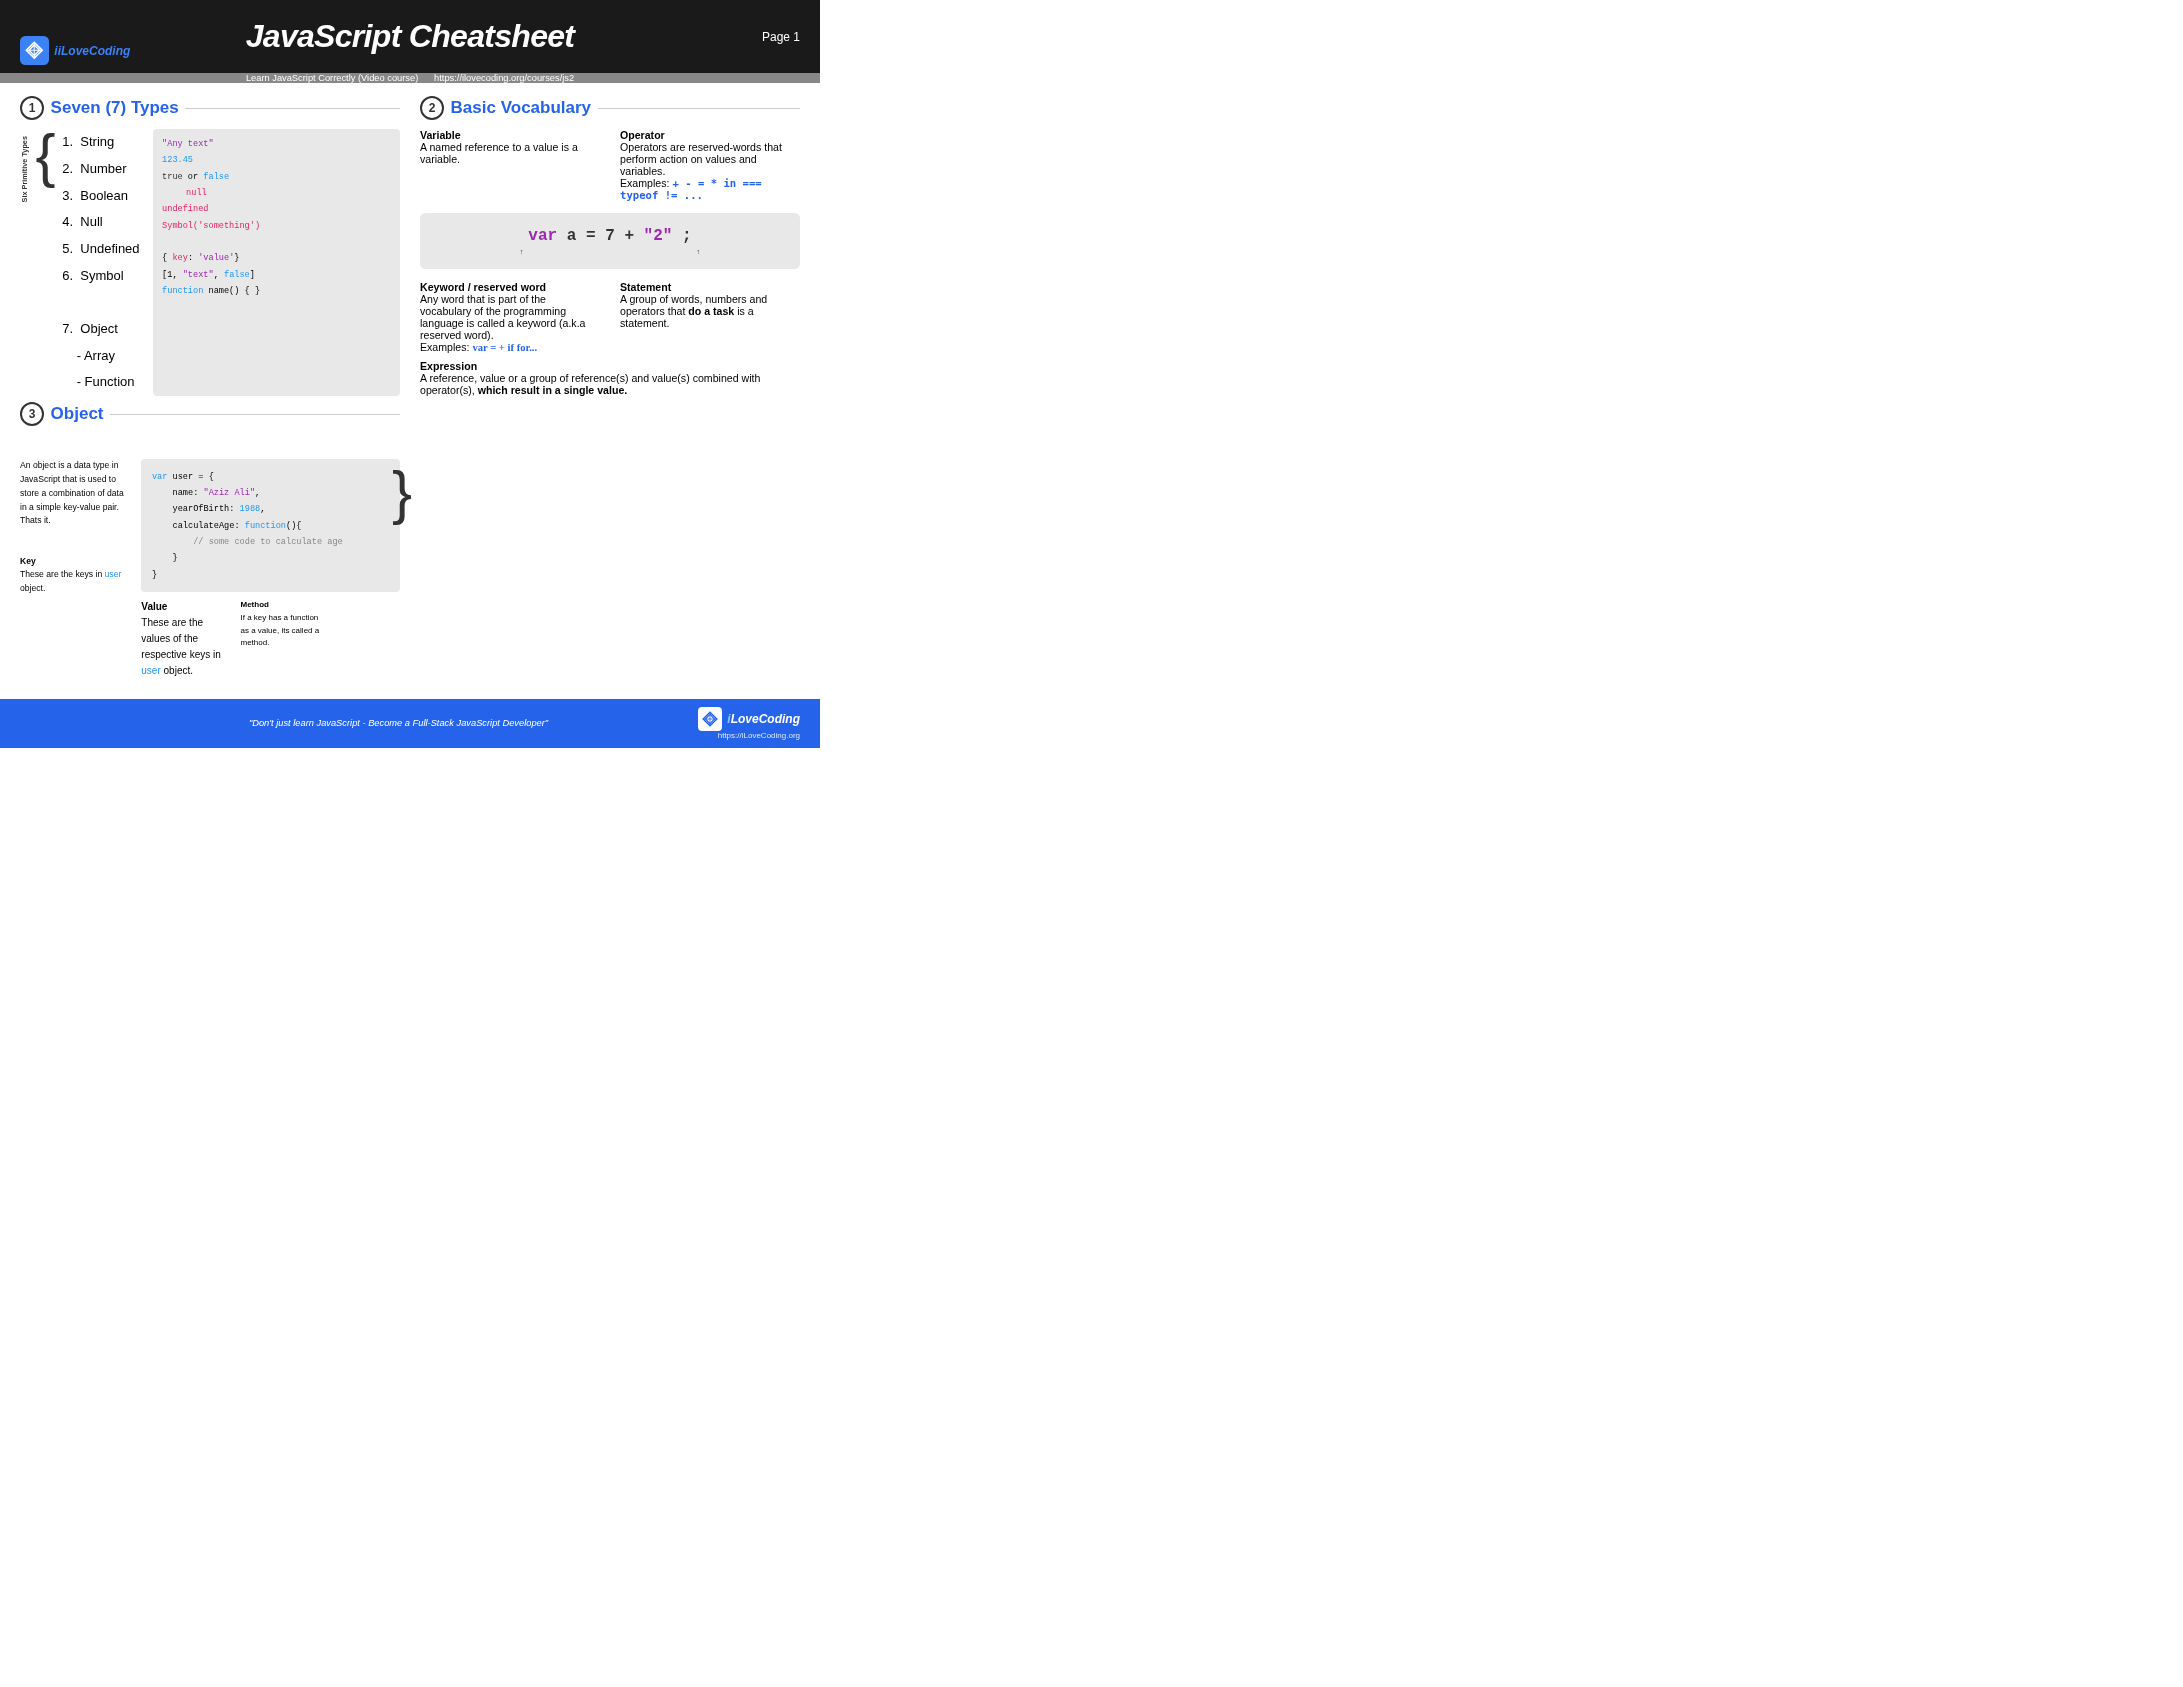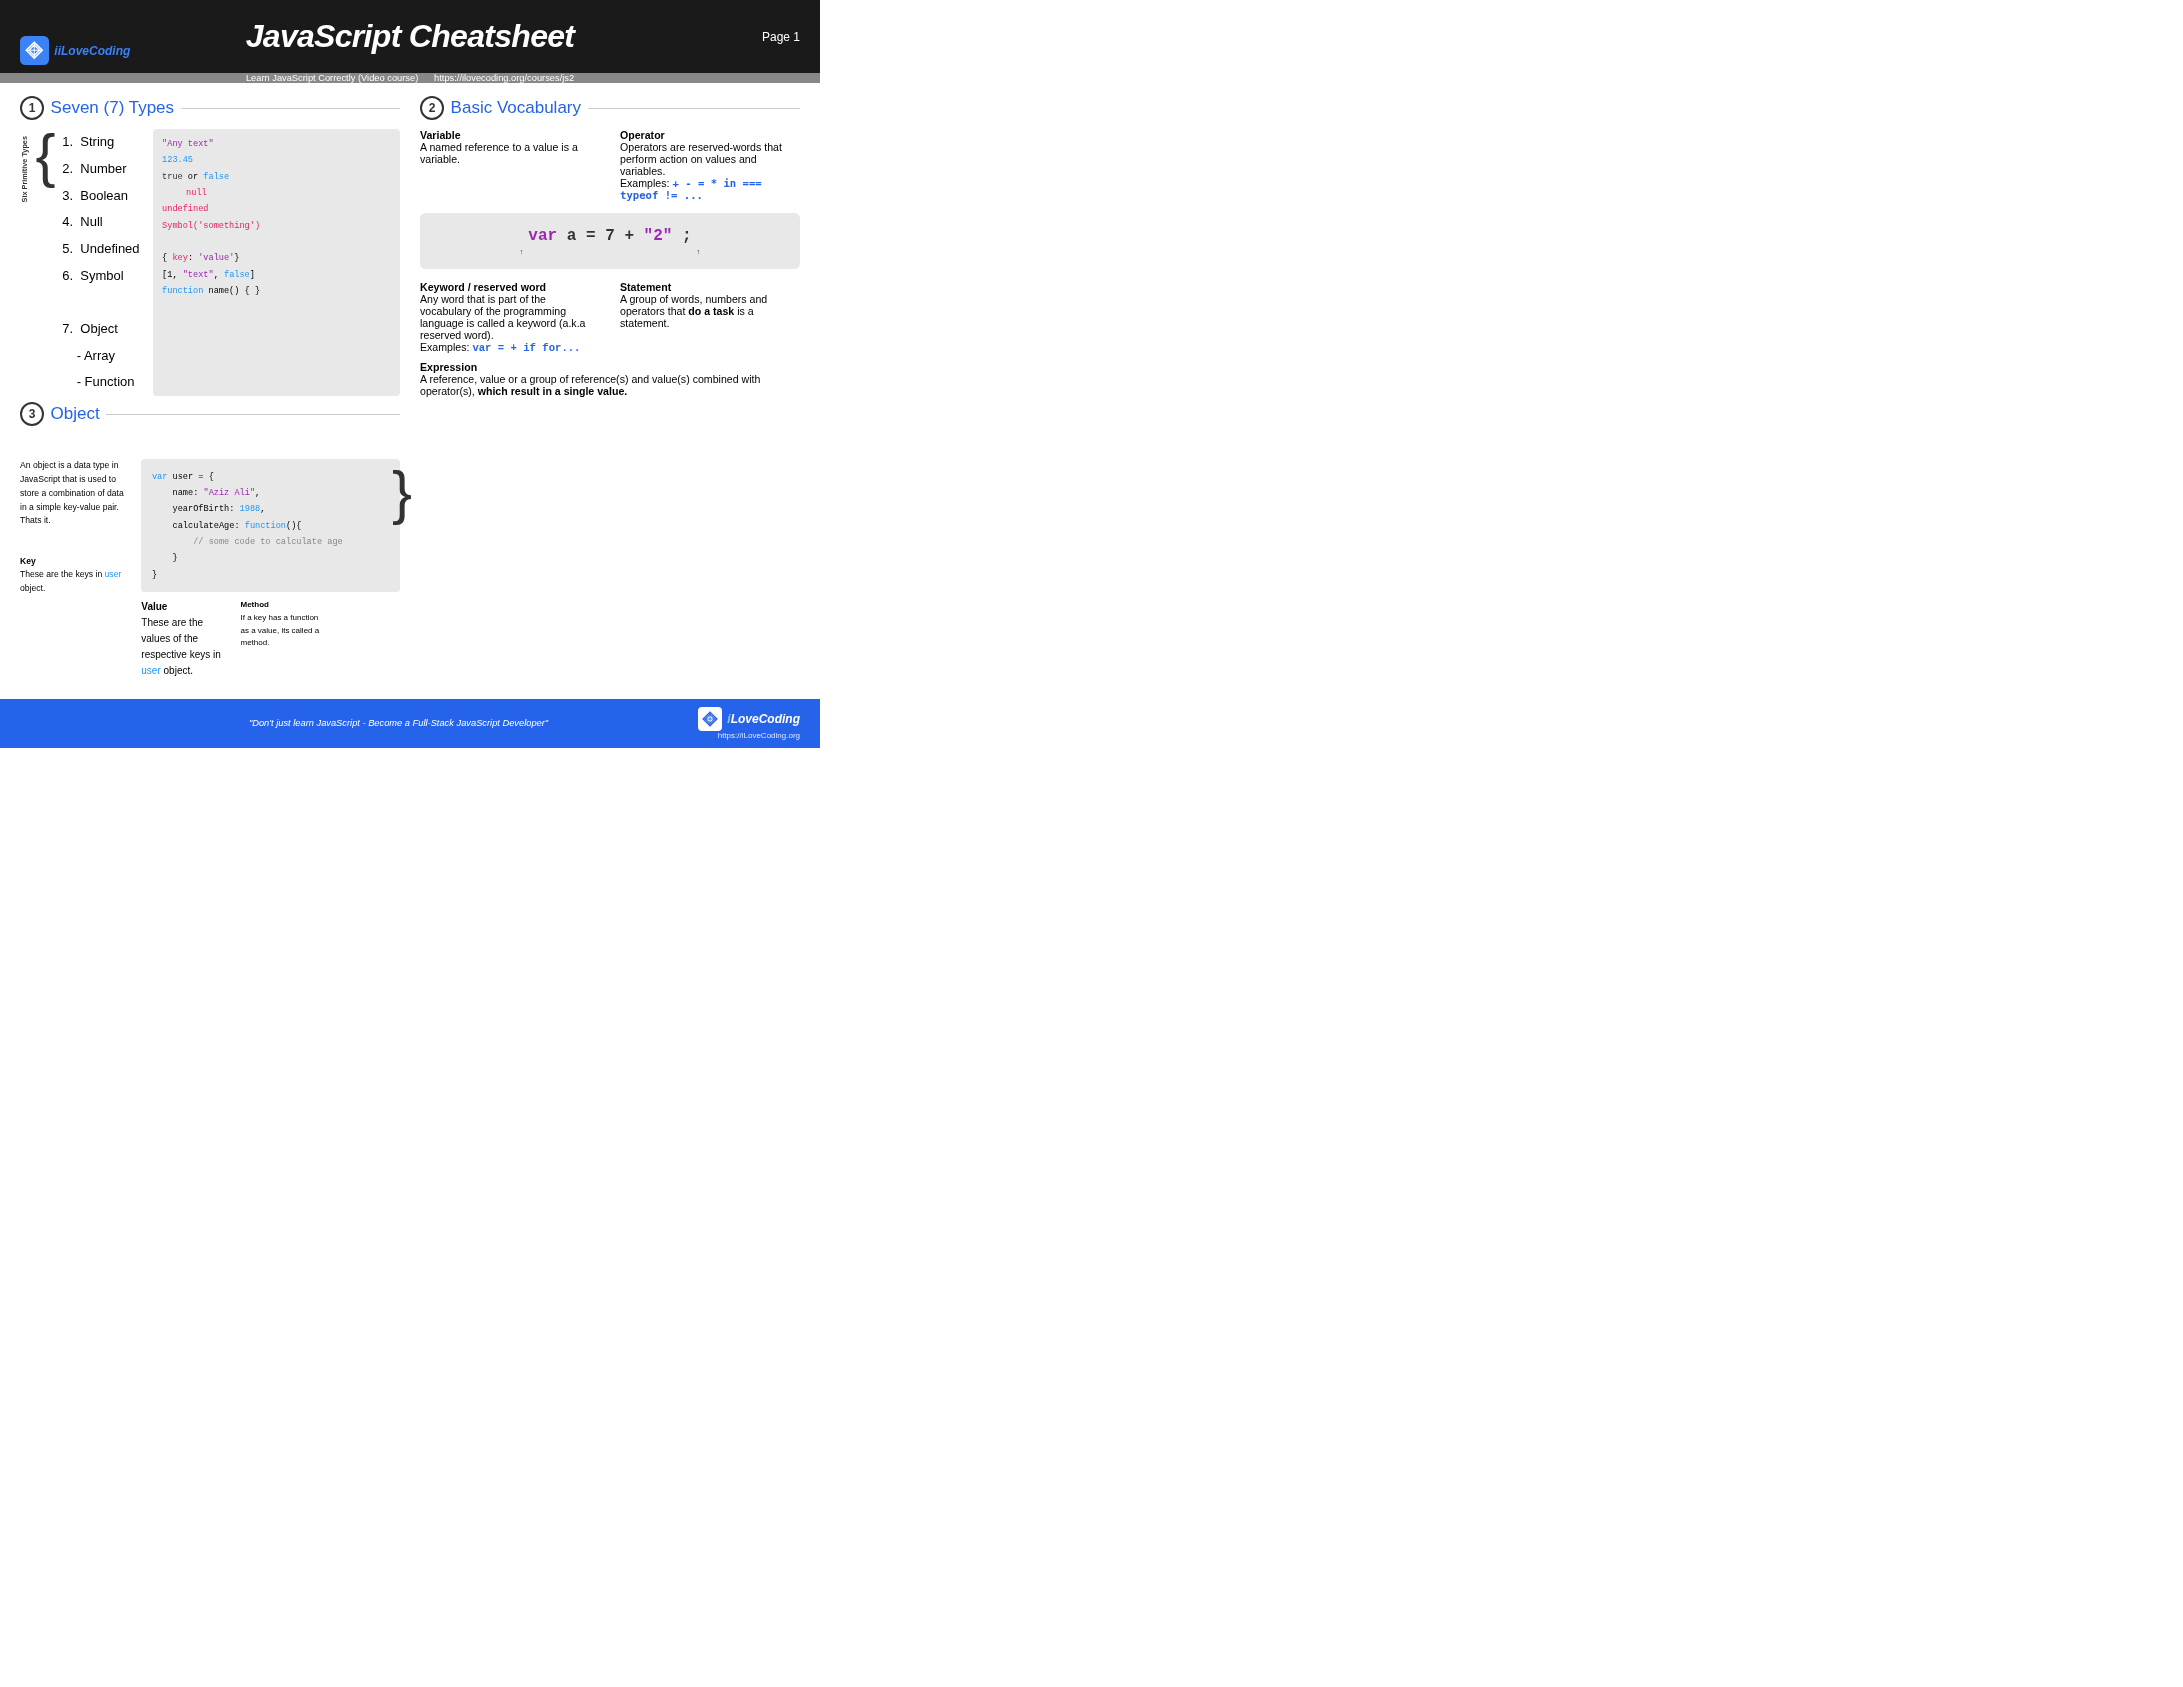--- a/index.html
+++ b/index.html
@@ -92,21 +92,21 @@
       display: flex;
       align-items: center;
       justify-content: center;
       font-size: 12px;
       font-weight: bold;
       color: #333;
       flex-shrink: 0;
     }
     .section-title {
       font-size: 17px;
-      font-weight: normal;
+      font-weight: bold;
       color: #2563eb;
     }
     .section-line {
       flex: 1;
       height: 1.3px;
       background: #ccc;
     }
 
     
     .section-types {
@@ -312,21 +312,21 @@
 
         <div style="display:flex; justify-content:space-around; margin-top:2.6px; font-size:7.3px; color:#333;">
           <span>↑<br></span>
           <span>↑<br></span>
         </div>
       </div>
 
       <div>
         <h4>Keyword / reserved word</h4>
         <p>Any word that is part of the vocabulary of the programming language is called a keyword (a.k.a reserved word).<br>
-        Examples: <span style="font-family:Liberation Mono, monospace; font-weight:bold; color:#2563eb">var = + if for...</span></p>
+        Examples: <span style="font-family:Liberation Serif, serif; font-weight:bold; color:#2563eb">var = + if for...</span></p>
       </div>
 
       <div>
         <h4>Statement</h4>
         <p>A group of words, numbers and operators that <strong>do a task</strong> is a statement.</p>
       </div>
 
       <div style="grid-column:1/3;">
         <h4>Expression</h4>
         <p>A reference, value or a group of reference(s) and value(s) combined with operator(s), <strong>which result in a single value.</strong></p>

